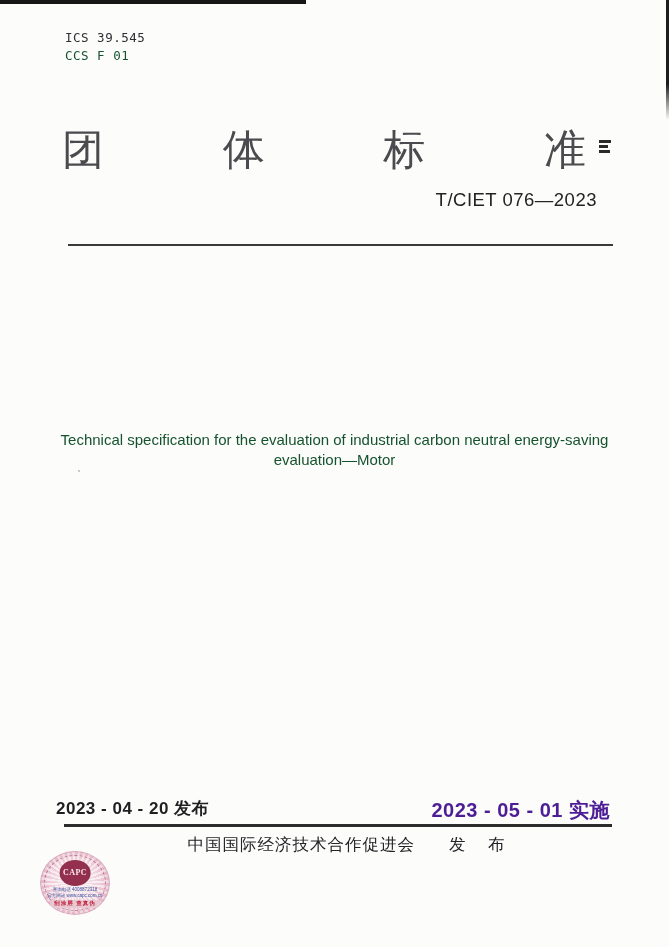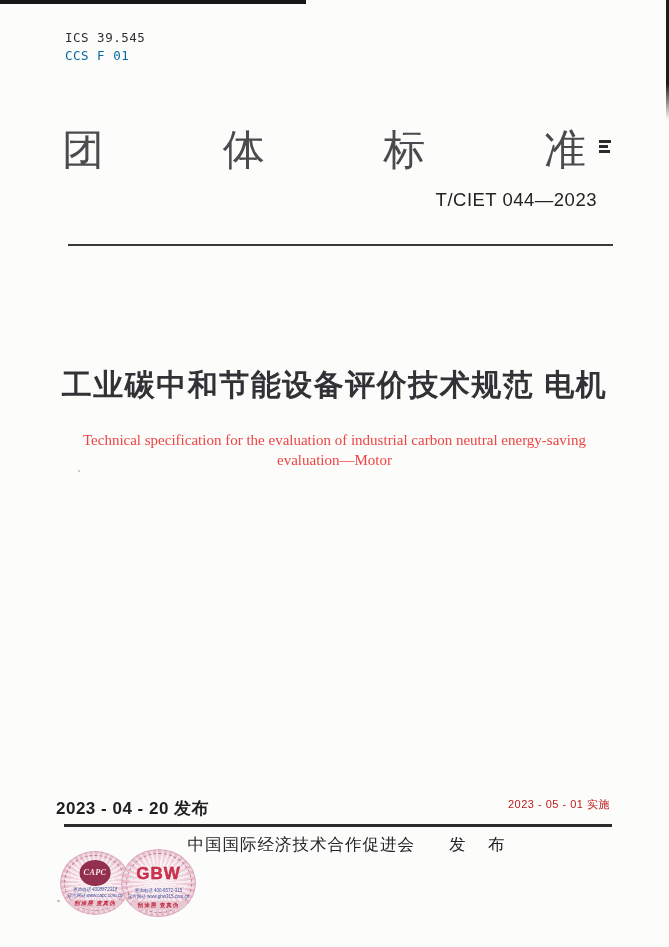--- a/index.html
+++ b/index.html
@@ -15,21 +15,21 @@
   .top-edge-strip{position:absolute;left:0;top:0;width:306px;height:4px;background:#161616;}
   .right-edge-line{position:absolute;right:0;top:0;width:3px;height:120px;background:linear-gradient(#1c1c1c 70%,rgba(28,28,28,0));}
   .scan-dashes{position:absolute;left:599px;top:138px;width:12px;height:26px;}
   .scan-dashes i{display:block;height:3px;margin:2px 0;background:#2a2a2a;}
   .scan-dashes i:nth-child(2){width:9px;}
   .scan-dashes i:nth-child(3){width:11px;}
   .scan-dashes i:nth-child(1){width:12px;}
   .speck{position:absolute;background:#b9b9b9;border-radius:50%;}
 
   .ics{position:absolute;left:65px;top:30px;font-family:"DejaVu Sans Mono","Liberation Mono",monospace;font-size:12.5px;letter-spacing:.5px;color:#2e2e33;}
-  .ccs{position:absolute;left:65px;top:48px;font-family:"DejaVu Sans Mono","Liberation Mono",monospace;font-size:12.5px;letter-spacing:.5px;color:#0369a1;}
+  .ccs{position:absolute;left:65px;top:48px;font-family:"DejaVu Sans Mono","Liberation Mono",monospace;font-size:12.5px;letter-spacing:.5px;color:#14532d;}
 
   .tciet-big{
     position:absolute;left:318px;top:66px;width:270px;
     font-family:"Liberation Serif","DejaVu Serif",serif;
     font-weight:bold;font-size:61px;letter-spacing:3px;
     color:#232833;text-align:center;line-height:1;
   }
   .tuanti-row{
     position:absolute;left:62px;top:129px;width:524px;
     display:flex;justify-content:space-between;
@@ -41,28 +41,28 @@
   }
   .hr1{position:absolute;left:68px;top:244px;width:545px;height:2px;background:#3a3a3a;}
 
   .title-cn{
     position:absolute;left:0;top:365px;width:669px;
     text-align:center;font-size:30px;font-weight:700;
     letter-spacing:1.5px;color:#323236;
   }
   .title-en{
     position:absolute;left:0;width:669px;text-align:center;
-    font-family:Liberation Serif, serif;
-    font-size:15px;color:#ef4444;line-height:1.35;
+    font-family:Liberation Sans, sans-serif;
+    font-size:15px;color:#14532d;line-height:1.35;
   }
   .title-en.l1{top:430px;}
   .title-en.l2{top:450px;}
 
   .date-left{position:absolute;left:56px;top:797px;font-size:17px;font-weight:600;color:#1f1f22;letter-spacing:.5px;}
-  .date-right{position:absolute;right:59px;top:797px;font-size:11px;font-weight:400;color:#b91c1c;letter-spacing:.5px;}
+  .date-right{position:absolute;right:59px;top:797px;font-size:20px;font-weight:700;color:#4c1d95;letter-spacing:.5px;}
   .hr2{position:absolute;left:64px;top:824px;width:548px;height:2.5px;background:#2c2c2c;}
 
   .publisher-row{
     position:absolute;left:0;top:834px;width:669px;
     display:flex;justify-content:center;align-items:baseline;
     transform:translateX(16px);
     font-size:16.5px;color:#232327;font-weight:500;letter-spacing:1px;
   }
   .publisher-row .gap{display:inline-block;width:34px;}
   .publish-label{letter-spacing:9px;}
@@ -103,21 +103,21 @@
   }
   .stamp .tiny.t1{top:57%;}
   .stamp .tiny.t2{top:66%;}
   .stamp .band{
     position:absolute;left:14%;right:14%;top:76%;height:13%;
     background:#e8c9d2;border-radius:2px;
     display:flex;align-items:center;justify-content:center;
     font-size:5.5px;font-weight:700;color:#c22440;letter-spacing:1px;
     filter:blur(.2px);white-space:nowrap;
   }
-  .stamp-capc{left:60px;top:851px;width:70px;height:64px;font-style:italic;}
+  .stamp-capc{left:40px;top:851px;width:70px;height:64px;}
   .stamp-gbw{left:121px;top:849px;width:75px;height:68px;}
 </style>
 </head>
 <body>
 
 <div class="page">
 
   <div class="top-edge-strip"></div>
   <div class="right-edge-line"></div>
   <div class="scan-dashes">
@@ -132,45 +132,38 @@
   <div class="ccs">CCS F 01</div>
 
 
   <div class="tuanti-row">
     <span>团</span>
     <span>体</span>
     <span>标</span>
     <span>准</span>
   </div>
 
-  <div class="std-number">T/CIET 044—2023</div>
+  <div class="std-number">T/CIET 076—2023</div>
 
   <div class="hr1"></div>
 
-  <div class="title-cn">工业碳中和节能设备评价技术规范 电机</div>
   <div class="title-en l1">Technical specification for the evaluation of industrial carbon neutral energy-saving</div>
   <div class="title-en l2">evaluation—Motor</div>
 
   <div class="date-left">2023 - 04 - 20 发布</div>
   <div class="date-right">2023 - 05 - 01 实施</div>
   <div class="hr2"></div>
 
   <div class="publisher-row">
     <span>中国国际经济技术合作促进会</span>
     <span class="gap"></span>
     <span class="publish-label">发 布</span>
   </div>
 
   <div class="stamp stamp-capc">
     <div class="core">CAPC</div>
     <div class="tiny t1">查询电话 4008872318</div>
     <div class="tiny t2">官方网站 www.capc.com.cn</div>
     <div class="band">刮涂层 查真伪</div>
   </div>
 
-  <div class="stamp stamp-gbw">
-    <div class="big">GBW</div>
-    <div class="tiny t1">查询电话 400-6572-315</div>
-    <div class="tiny t2">官方网站 www.gbw315.com.cn</div>
-    <div class="band">刮涂层 查真伪</div>
-  </div>
 
 </div>
 
 </body></html>

